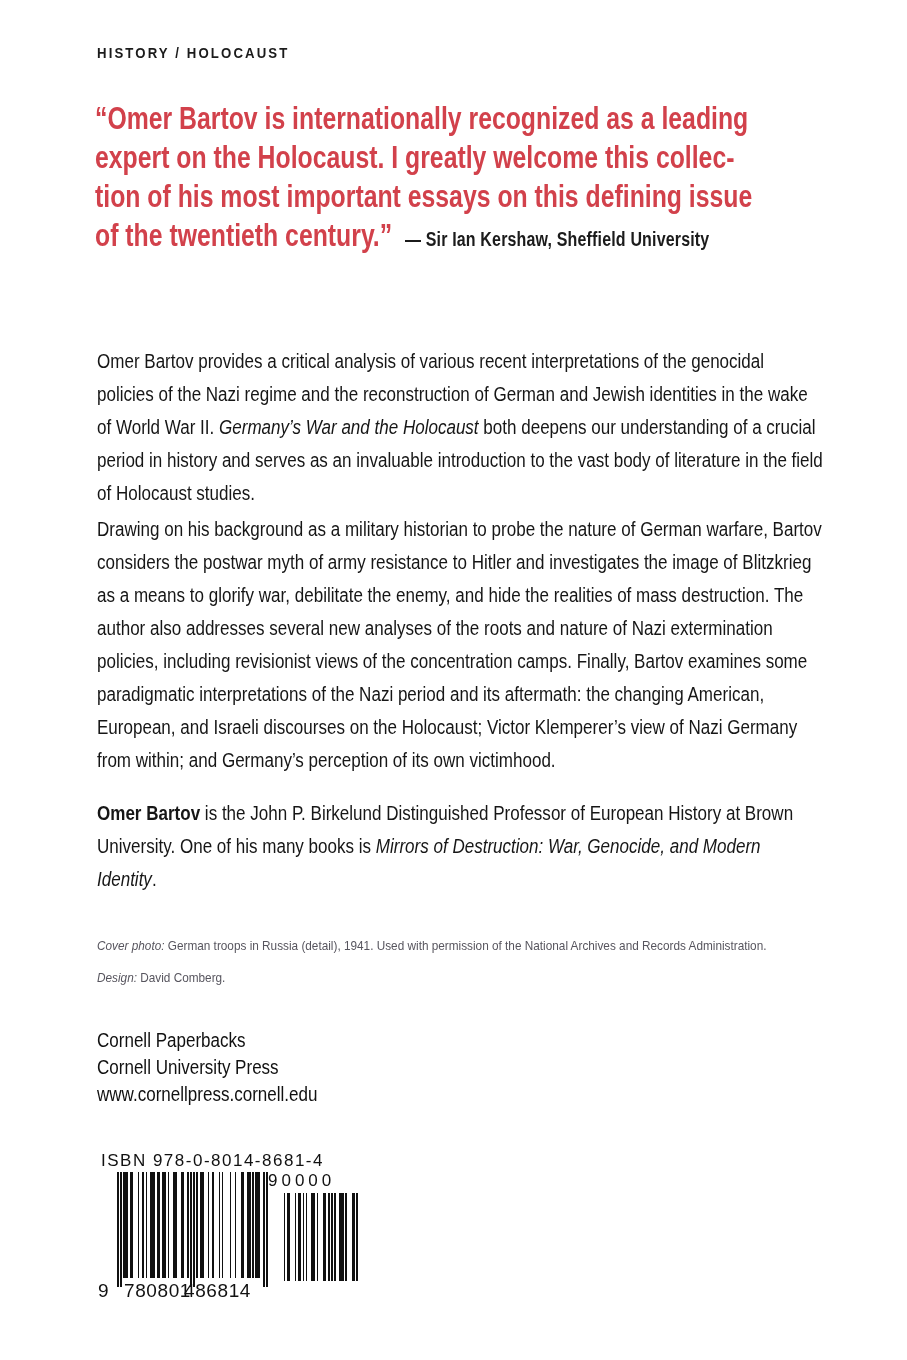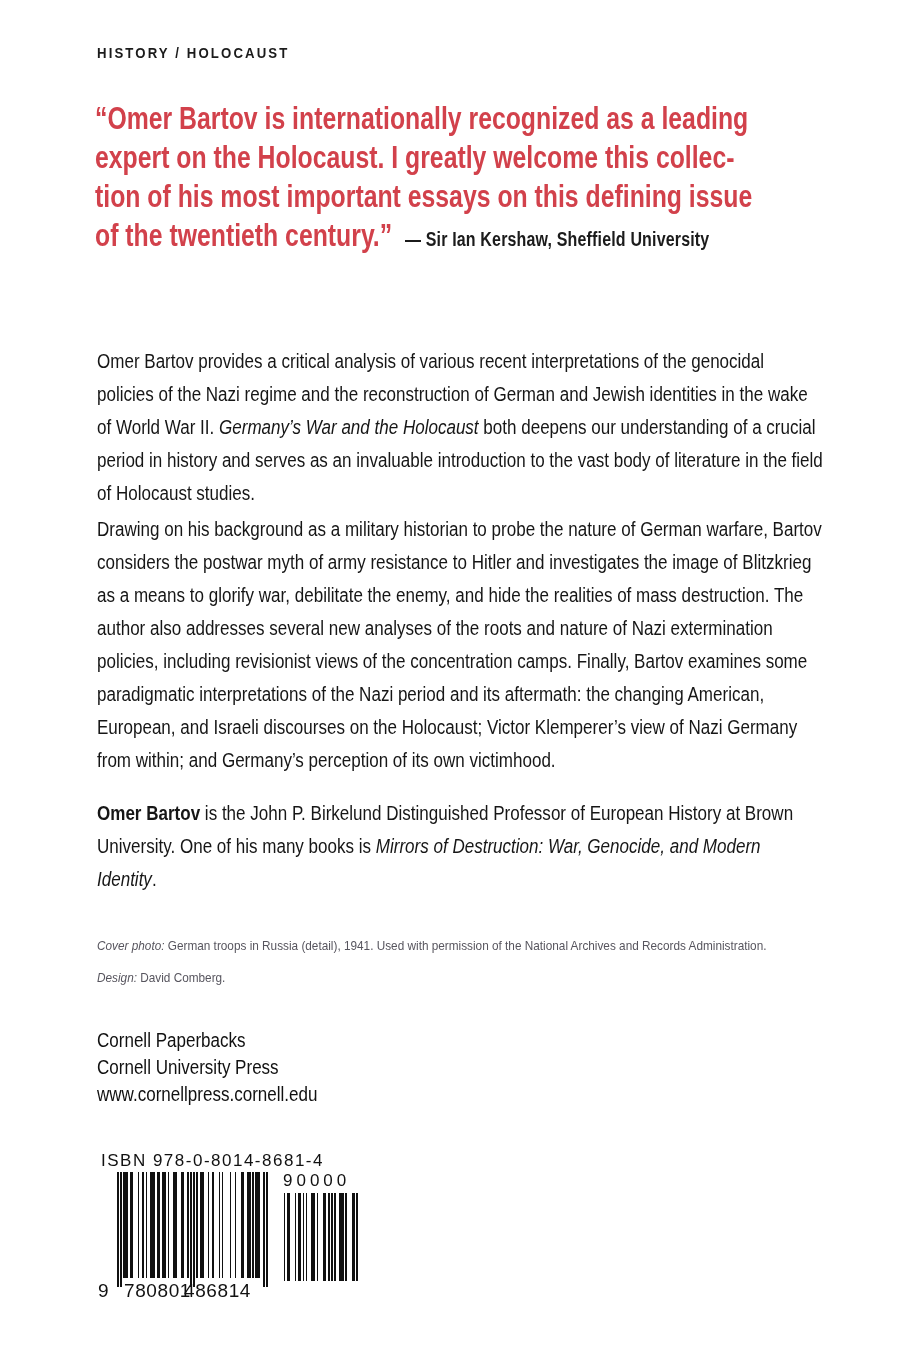--- a/index.html
+++ b/index.html
@@ -47,21 +47,21 @@
   .isbn-label{
     position:absolute;left:13px;top:13px;
     font-size:17px;letter-spacing:1.5px;white-space:nowrap;
   }
   .bc-main{position:absolute;left:29px;top:34px;width:151px;height:115px;}
   .bc-digits{position:absolute;left:0;top:142px;font-size:19px;height:22px;width:300px;}
   .bc-digit-left{position:absolute;left:10px;}
   .bc-group1{position:absolute;left:36px;letter-spacing:0.6px;}
   .bc-group2{position:absolute;left:96px;letter-spacing:0.6px;}
   .supp-label{
-    position:absolute;left:195px;top:33px;
+    position:absolute;left:180px;top:33px;
     font-size:17px;letter-spacing:4px;white-space:nowrap;
   }
   .bc-supp{position:absolute;left:194px;top:55px;width:76px;height:88px;}
   svg rect{fill:#111111;}
 </style>
 </head>
 <body>
 
 <div class="page">
 

